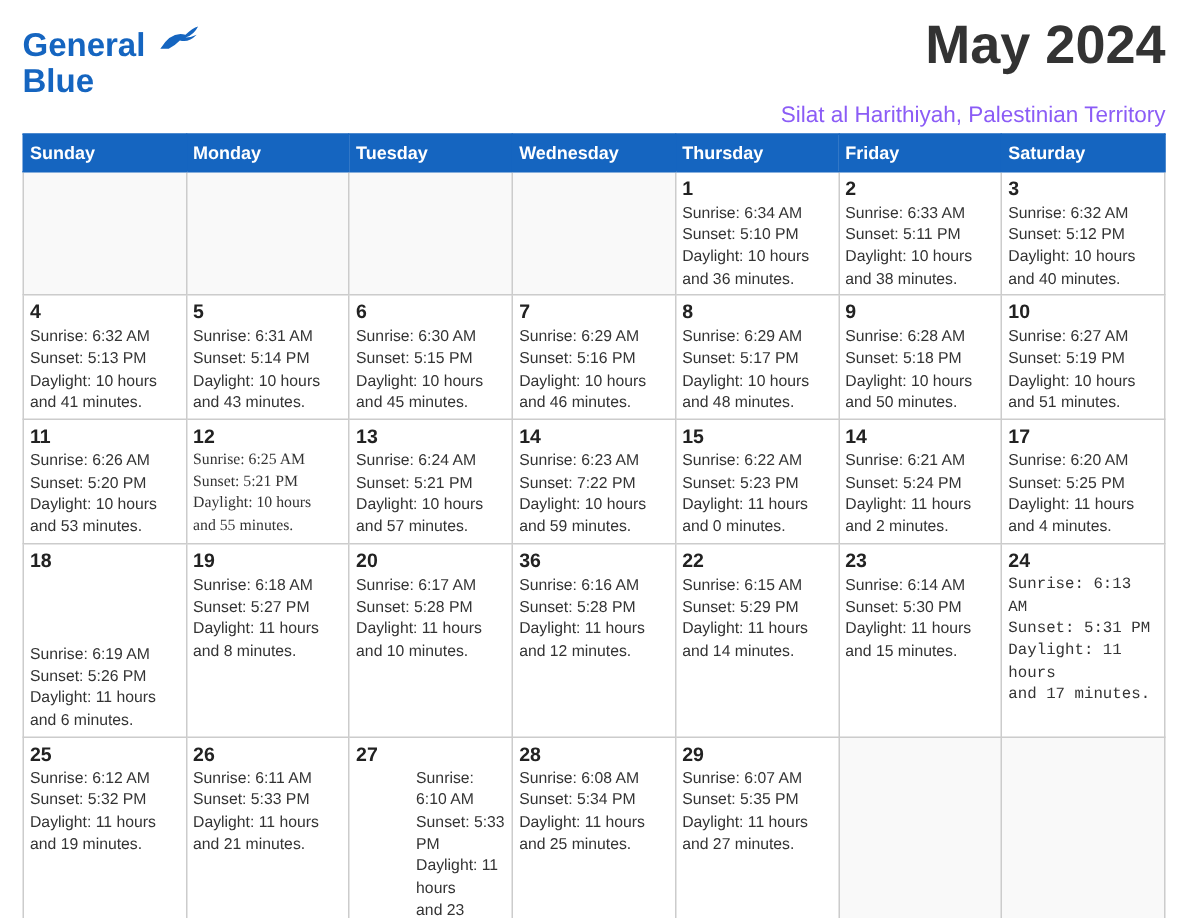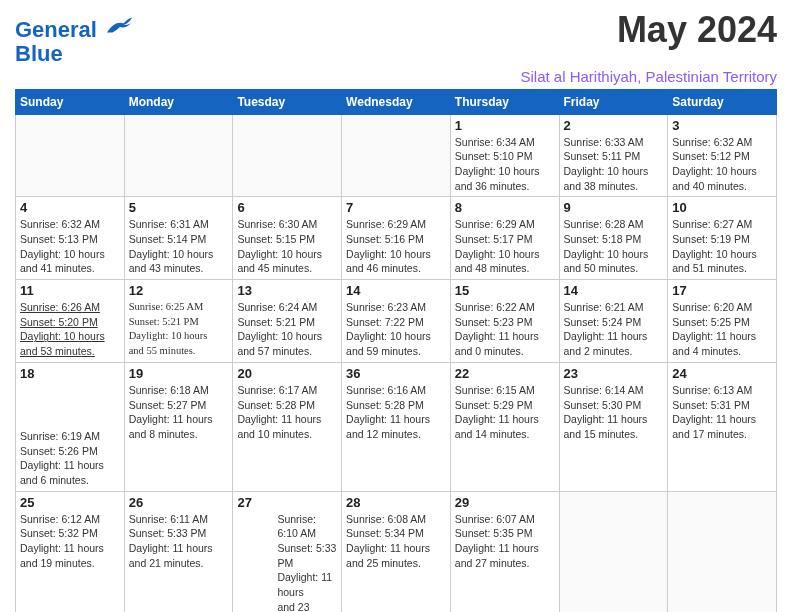--- a/index.html
+++ b/index.html
@@ -198,21 +198,21 @@
           <span class="day-num">10</span>
           <div class="day-info" style="white-space: pre-line;">Sunrise: 6:27 AM
 Sunset: 5:19 PM
 Daylight: 10 hours
 and 51 minutes.</div>
         </td>
       </tr>
       <tr>
         <td>
           <span class="day-num">11</span>
-          <div class="day-info" style="white-space: pre-line; text-decoration: underline;">Sunrise: 6:26 AM
+          <div class="day-info" style="white-space: pre-line;">Sunrise: 6:26 AM
 Sunset: 5:20 PM
 Daylight: 10 hours
 and 53 minutes.</div>
         </td>
         <td>
           <span class="day-num">12</span>
           <div class="day-info" style="white-space: pre-line; font-family: Liberation Serif, serif;">Sunrise: 6:25 AM
 Sunset: 5:21 PM
 Daylight: 10 hours
 and 55 minutes.</div>
@@ -291,21 +291,21 @@
         </td>
         <td>
           <span class="day-num">23</span>
           <div class="day-info" style="white-space: pre-line;">Sunrise: 6:14 AM
 Sunset: 5:30 PM
 Daylight: 11 hours
 and 15 minutes.</div>
         </td>
         <td>
           <span class="day-num">24</span>
-          <div class="day-info" style="white-space: pre-line;">Sunrise: 6:13 AM
+          <div class="day-info" style="white-space: pre-line; font-family: Liberation Mono, monospace;">Sunrise: 6:13 AM
 Sunset: 5:31 PM
 Daylight: 11 hours
 and 17 minutes.</div>
         </td>
       </tr>
       <tr>
         <td>
           <span class="day-num">25</span>
           <div class="day-info" style="white-space: pre-line;">Sunrise: 6:12 AM
 Sunset: 5:32 PM

